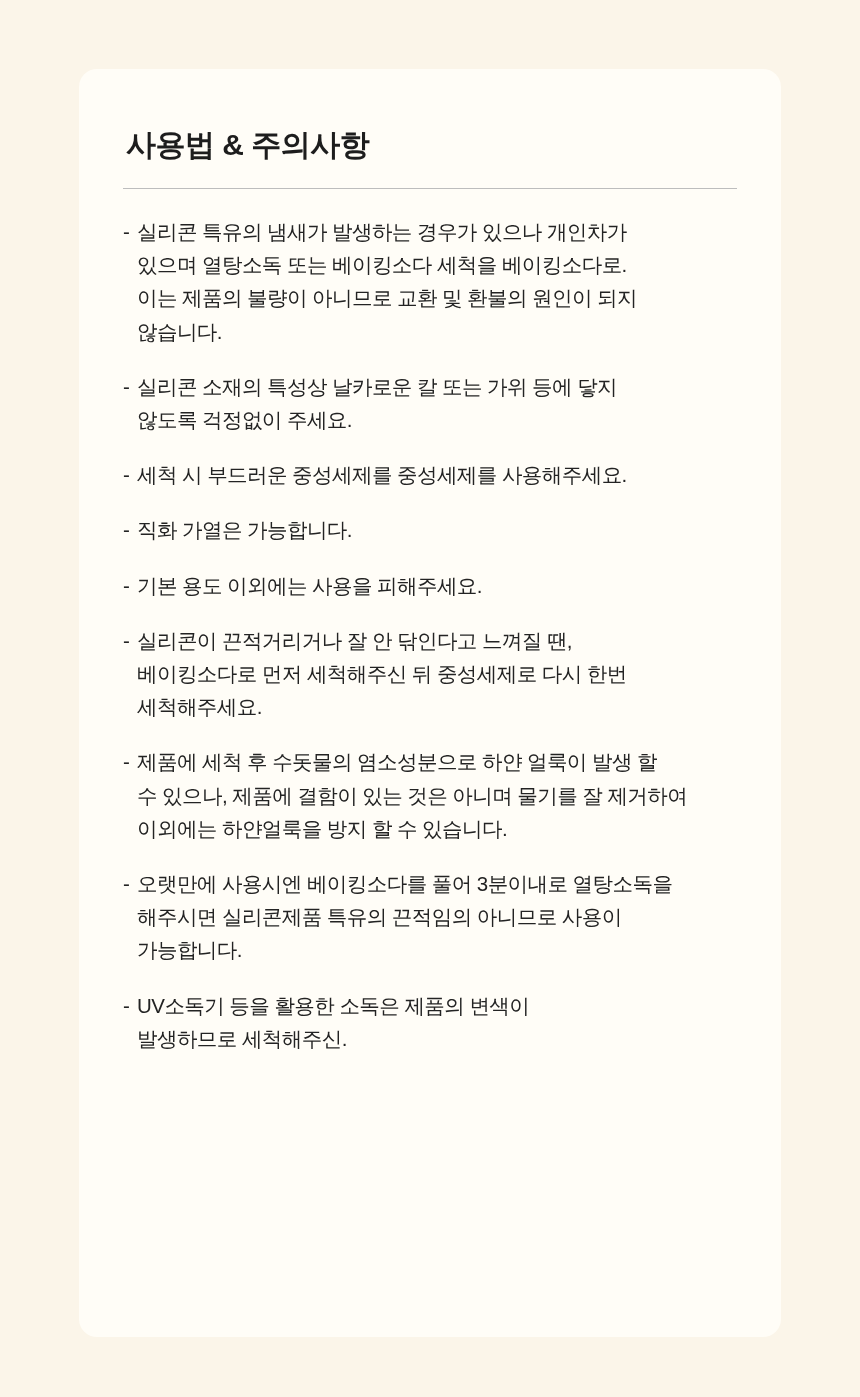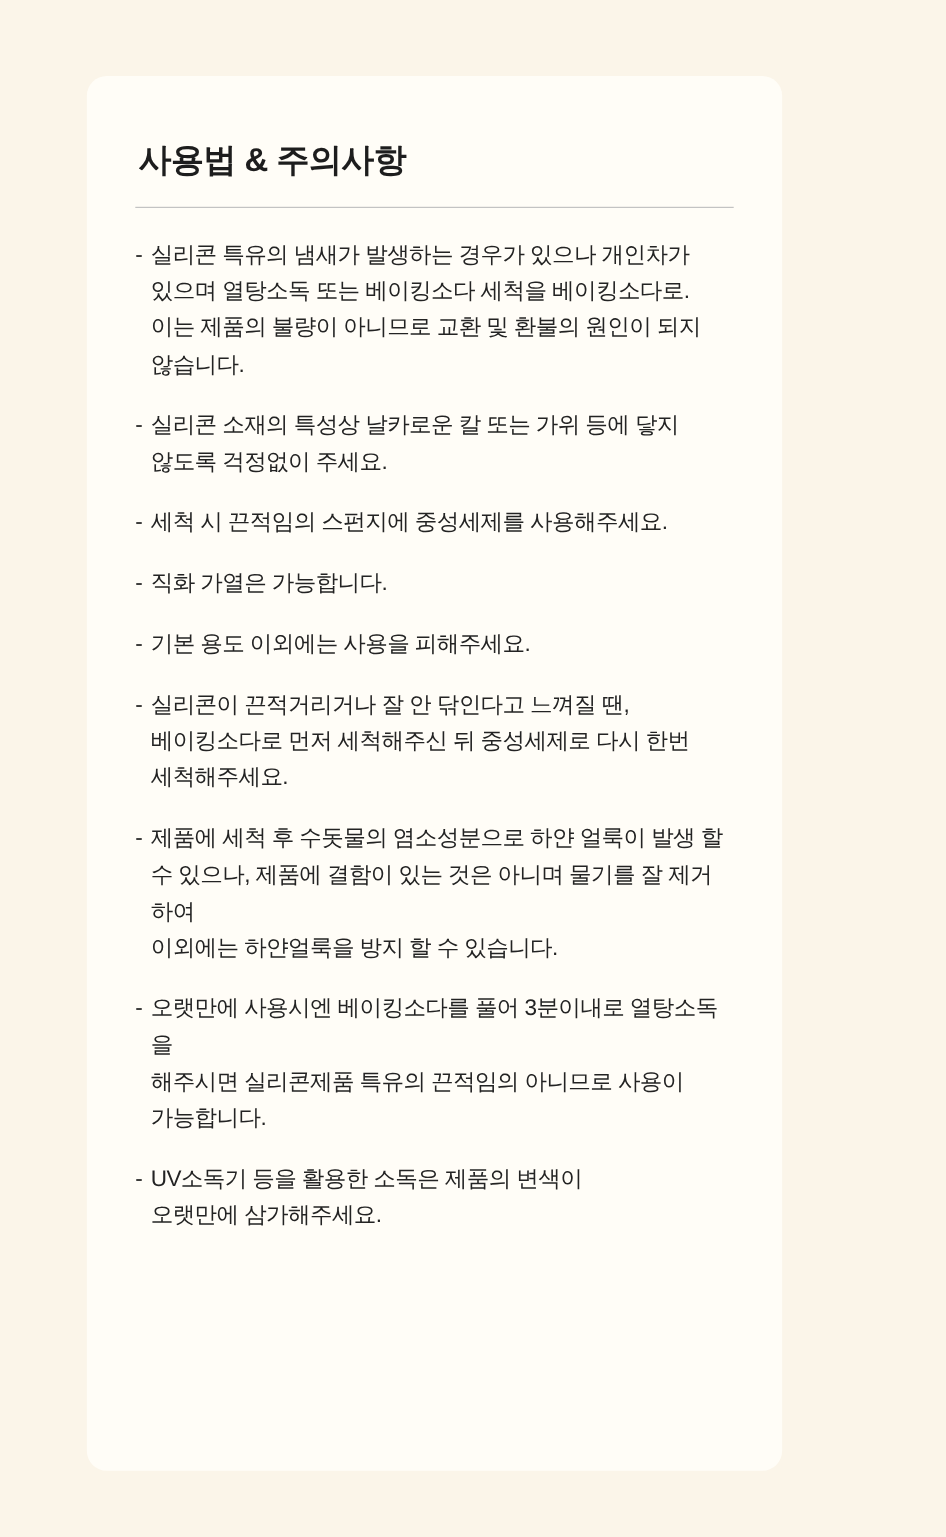--- a/index.html
+++ b/index.html
@@ -19,21 +19,21 @@
     height: 1397px;
     box-sizing: border-box;
     display: flex;
     align-items: center;
     justify-content: center;
   }
   .card {
     position: absolute;
     left: 79px;
     top: 69px;
-    width: 632px;
+    width: 702px;
     height: 1268px;
     background: #fffdf7;
     border-radius: 18px;
     box-sizing: border-box;
     padding: 56px 44px 40px 44px;
   }
   .card-title {
     font-size: 30px;
     font-weight: bold;
     color: #1d1d1d;
@@ -91,21 +91,21 @@
 이는 제품의 불량이 아니므로 교환 및 환불의 원인이 되지
 않습니다.</span>
       </li>
       <li class="notice-item">
         <span class="bullet">-</span>
         <span class="notice-text">실리콘 소재의 특성상 날카로운 칼 또는 가위 등에 닿지
 않도록 걱정없이 주세요.</span>
       </li>
       <li class="notice-item">
         <span class="bullet">-</span>
-        <span class="notice-text">세척 시 끈적임의 스펀지에 중성세제를 사용해주세요.</span>
+        <span class="notice-text">세척 시 부드러운 중성세제를 중성세제를 사용해주세요.</span>
       </li>
       <li class="notice-item">
         <span class="bullet">-</span>
         <span class="notice-text">직화 가열은 가능합니다.</span>
       </li>
       <li class="notice-item">
         <span class="bullet">-</span>
         <span class="notice-text">기본 용도 이외에는 사용을 피해주세요.</span>
       </li>
       <li class="notice-item">
@@ -122,17 +122,17 @@
       </li>
       <li class="notice-item">
         <span class="bullet">-</span>
         <span class="notice-text">오랫만에 사용시엔 베이킹소다를 풀어 3분이내로 열탕소독을
 해주시면 실리콘제품 특유의 끈적임의 아니므로 사용이
 가능합니다.</span>
       </li>
       <li class="notice-item">
         <span class="bullet">-</span>
         <span class="notice-text">UV소독기 등을 활용한 소독은 제품의 변색이
-오랫만에 삼가해주세요.</span>
+발생하므로 세척해주신.</span>
       </li>
     </ul>
   </div>
 </div>
 
 </body></html>

